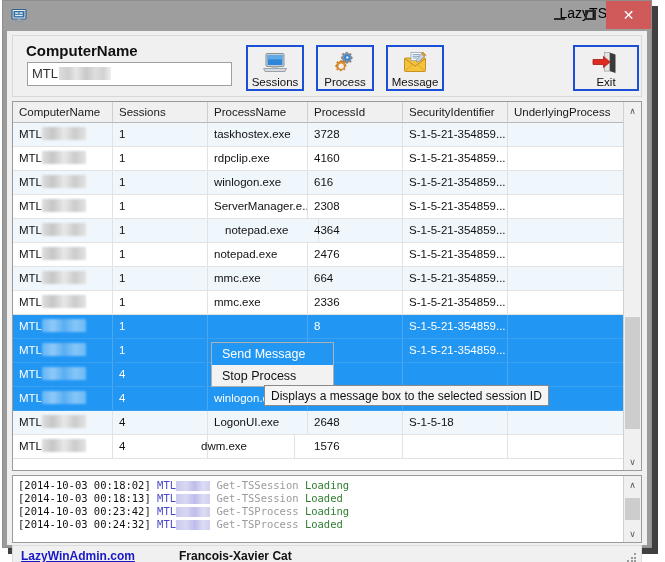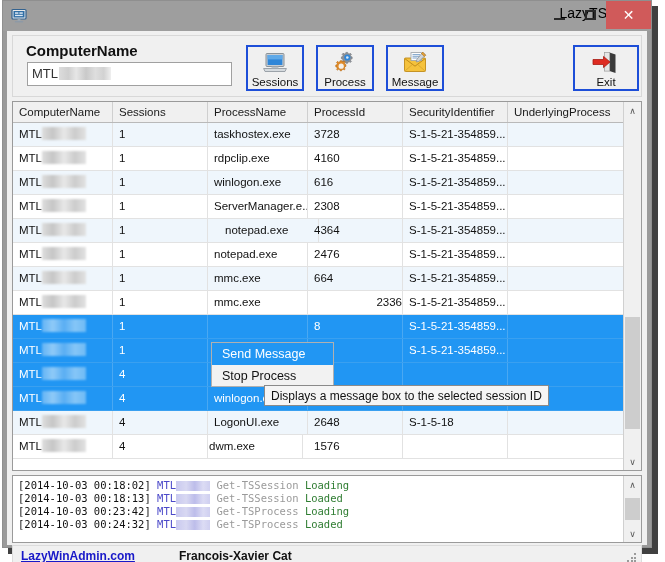--- a/index.html
+++ b/index.html
@@ -346,21 +346,21 @@
               <div class="gc" style="left: 100px; width: 95px;">1</div>
               <div class="gc" style="left: 195px; width: 100px;">mmc.exe</div>
               <div class="gc" style="left: 295px; width: 95px;">664</div>
               <div class="gc" style="left: 390px; width: 105px;">S-1-5-21-354859...</div>
               <div class="gc" style="left: 495px; width: 116px;"></div>
             </div>
             <div class="grow">
               <div class="gc" style="left: 0px; width: 100px;"><span>MTL</span><span class="cellredact"></span></div>
               <div class="gc" style="left: 100px; width: 95px;">1</div>
               <div class="gc" style="left: 195px; width: 100px;">mmc.exe</div>
-              <div class="gc" style="left: 295px; width: 95px; text-align: right;">2336</div>
+              <div class="gc" style="left: 295px; width: 95px;">2336</div>
               <div class="gc" style="left: 390px; width: 105px;">S-1-5-21-354859...</div>
               <div class="gc" style="left: 495px; width: 116px;"></div>
             </div>
             <div class="grow sel">
               <div class="gc" style="left: 0px; width: 100px;"><span>MTL</span><span class="cellredact"></span></div>
               <div class="gc" style="left: 100px; width: 95px;">1</div>
               <div class="gc" style="left: 195px; width: 100px;"></div>
               <div class="gc" style="left: 295px; width: 95px;">8</div>
               <div class="gc" style="left: 390px; width: 105px;">S-1-5-21-354859...</div>
               <div class="gc" style="left: 495px; width: 116px;"></div>
@@ -393,21 +393,21 @@
               <div class="gc" style="left: 0px; width: 100px;"><span>MTL</span><span class="cellredact"></span></div>
               <div class="gc" style="left: 100px; width: 95px;">4</div>
               <div class="gc" style="left: 195px; width: 100px;">LogonUI.exe</div>
               <div class="gc" style="left: 295px; width: 95px;">2648</div>
               <div class="gc" style="left: 390px; width: 105px;">S-1-5-18</div>
               <div class="gc" style="left: 495px; width: 116px;"></div>
             </div>
             <div class="grow">
               <div class="gc" style="left: 0px; width: 100px;"><span>MTL</span><span class="cellredact"></span></div>
               <div class="gc" style="left: 100px; width: 95px;">4</div>
-              <div class="gc" style="left: 190px; width: 100px;">dwm.exe</div>
+              <div class="gc" style="left: 182px; width: 100px;">dwm.exe</div>
               <div class="gc" style="left: 295px; width: 95px;">1576</div>
               <div class="gc" style="left: 390px; width: 105px;"></div>
               <div class="gc" style="left: 495px; width: 116px;"></div>
             </div>
           </div>
 
         <div class="gsb">
           <div class="sb-arrow sb-up">∧</div>
           <div class="sb-thumb" style="top:215px;height:112px;"></div>
           <div class="sb-arrow sb-down">∨</div>

